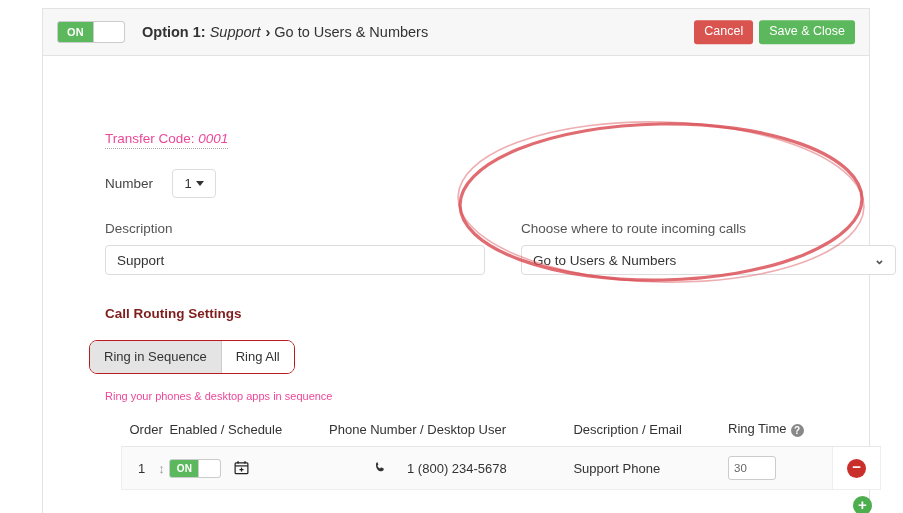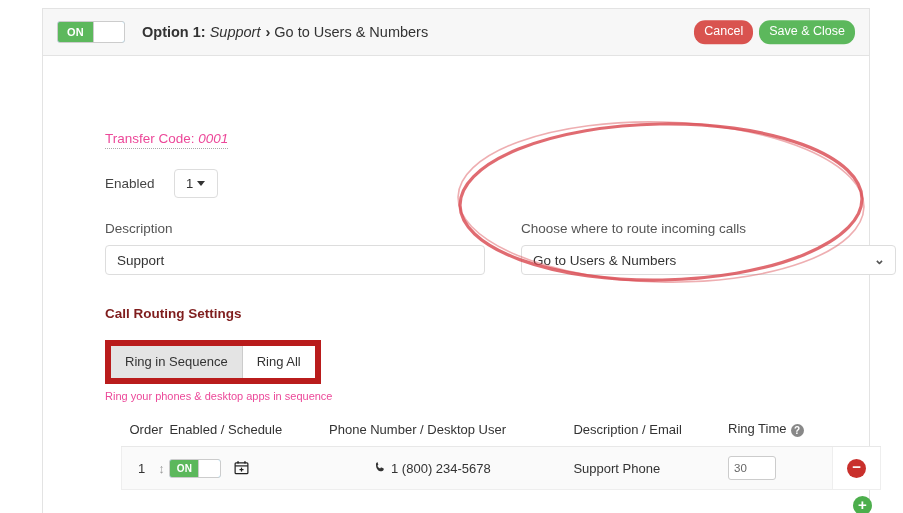--- a/index.html
+++ b/index.html
@@ -75,21 +75,21 @@
   .header-title .chev { font-weight: bold; padding: 0 1px; }
 
   .header-actions {
     position: absolute;
     right: 14px; top: 50%;
     transform: translateY(-50%);
     display: flex; gap: 6px;
   }
   .btn {
     border: none;
-    border-radius: 11px;
+    border-radius: 3px;
     color: #fff;
     font-size: 12.5px;
     font-family: "Liberation Sans", sans-serif;
     padding: 5px 10px 6px;
     cursor: pointer;
     line-height: 1;
   }
   .btn-cancel { background: #d9534f; }
   .btn-save { background: #5cb85c; }
 
@@ -173,24 +173,24 @@
   }
 
   
   .crs-title {
     position: absolute;
     left: 62px; top: 250px;
     font-size: 13.5px; font-weight: bold; color: #7f1d1d;
   }
   .seg-group {
     position: absolute;
-    left: 62px; top: 284px;
+    left: 46px; top: 284px;
     display: flex;
-    border: 6px solid #b91c1c;
-    border-radius: 0;
+    border: 1px solid #b91c1c;
+    border-radius: 8px;
     overflow: hidden;
     background: #fff;
   }
   .seg {
     font-size: 13px;
     padding: 8px 14px 9px;
     color: #333;
     background: #fff;
     cursor: pointer;
     white-space: nowrap;
@@ -238,21 +238,21 @@
   .col-desc { width: 155px; }
   .col-ring { width: 105px; }
   .col-act { width: 48px; }
 
   .order-cell { display: flex; align-items: center; gap: 13px; padding-left: 8px; }
   .updown { color: #999; font-size: 13px; line-height: 1; }
 
   .enabled-cell { display: flex; align-items: center; gap: 13px; }
   .cal-icon { color: #222; font-size: 15px; line-height: 1; }
 
-  .phone-cell { display: flex; align-items: center; gap: 4px; }
+  .phone-cell { display: flex; align-items: center; gap: 20px; }
   .phone-icon { color: #333; font-size: 13px; }
 
   .ring-input {
     width: 48px; height: 24px;
     border: 1px solid #ccc;
     border-radius: 3px;
     background: #fff;
     font-size: 11.5px;
     color: #666;
     padding: 0 5px;
@@ -317,21 +317,21 @@
     </div>
 
     <div class="panel-body">
 
       <div class="transfer-code">
         <span>Transfer Code:</span>
         <i>0001</i>
       </div>
 
       <div class="number-row">
-        <span class="number-label">Enabled</span>
+        <span class="number-label">Number</span>
         <div class="number-select">
           <span>1</span>
           <span class="caret"></span>
         </div>
       </div>
 
       <div class="desc-block">
         <div class="field-label">Description</div>
         <input class="text-input" type="text" value="Support" style="">
       </div>

